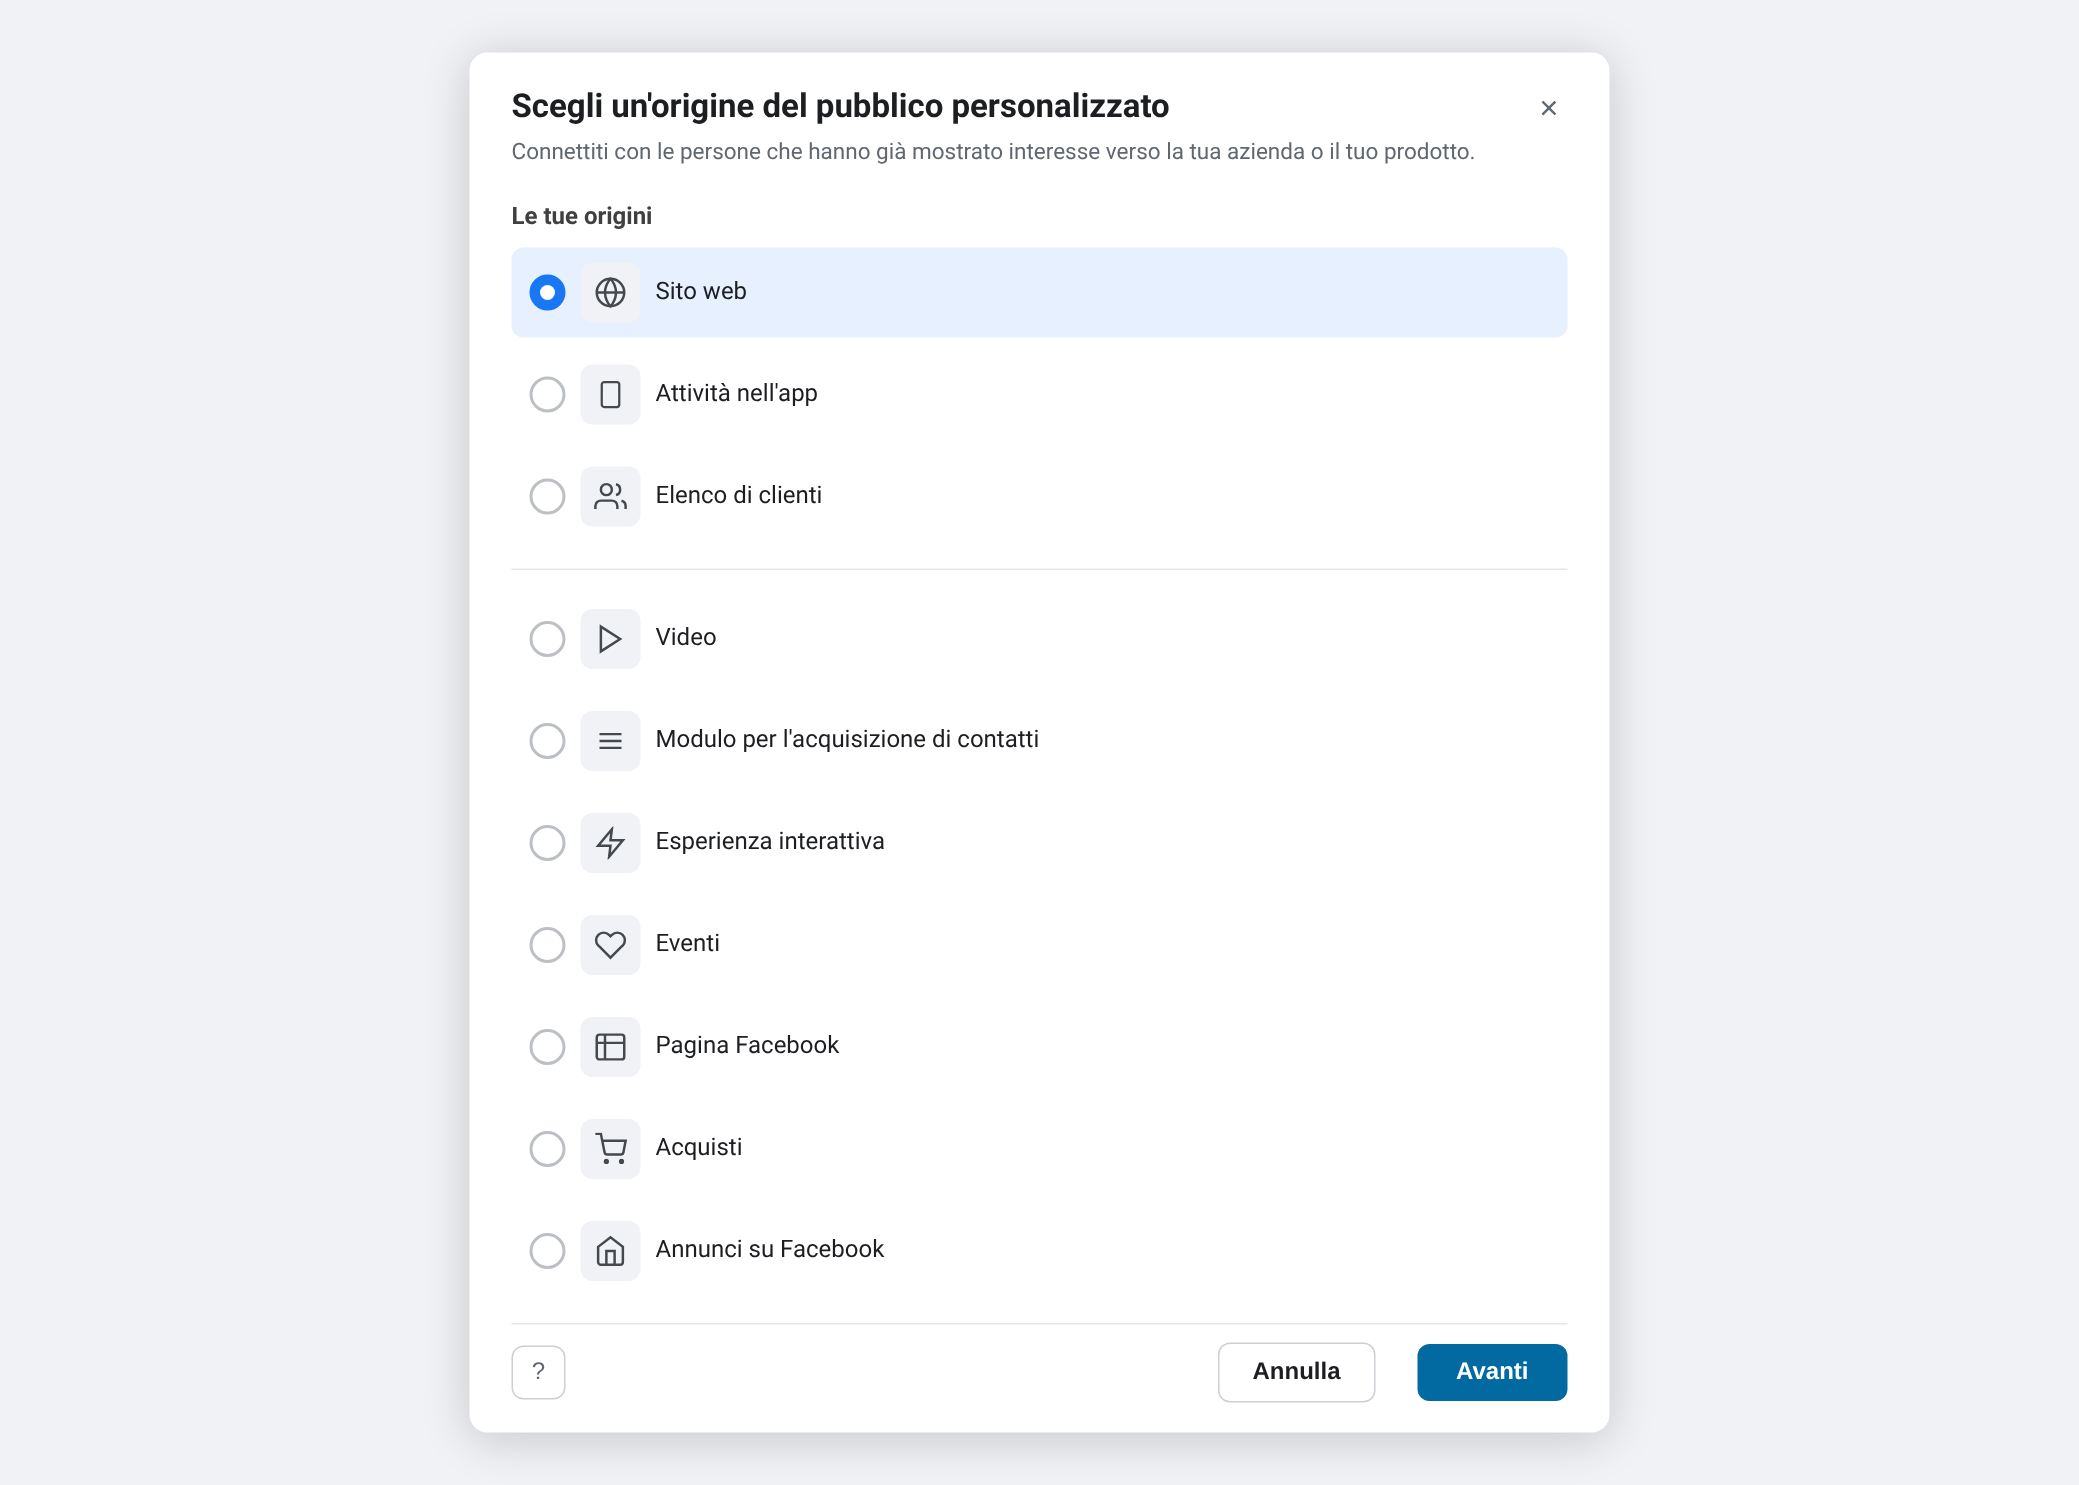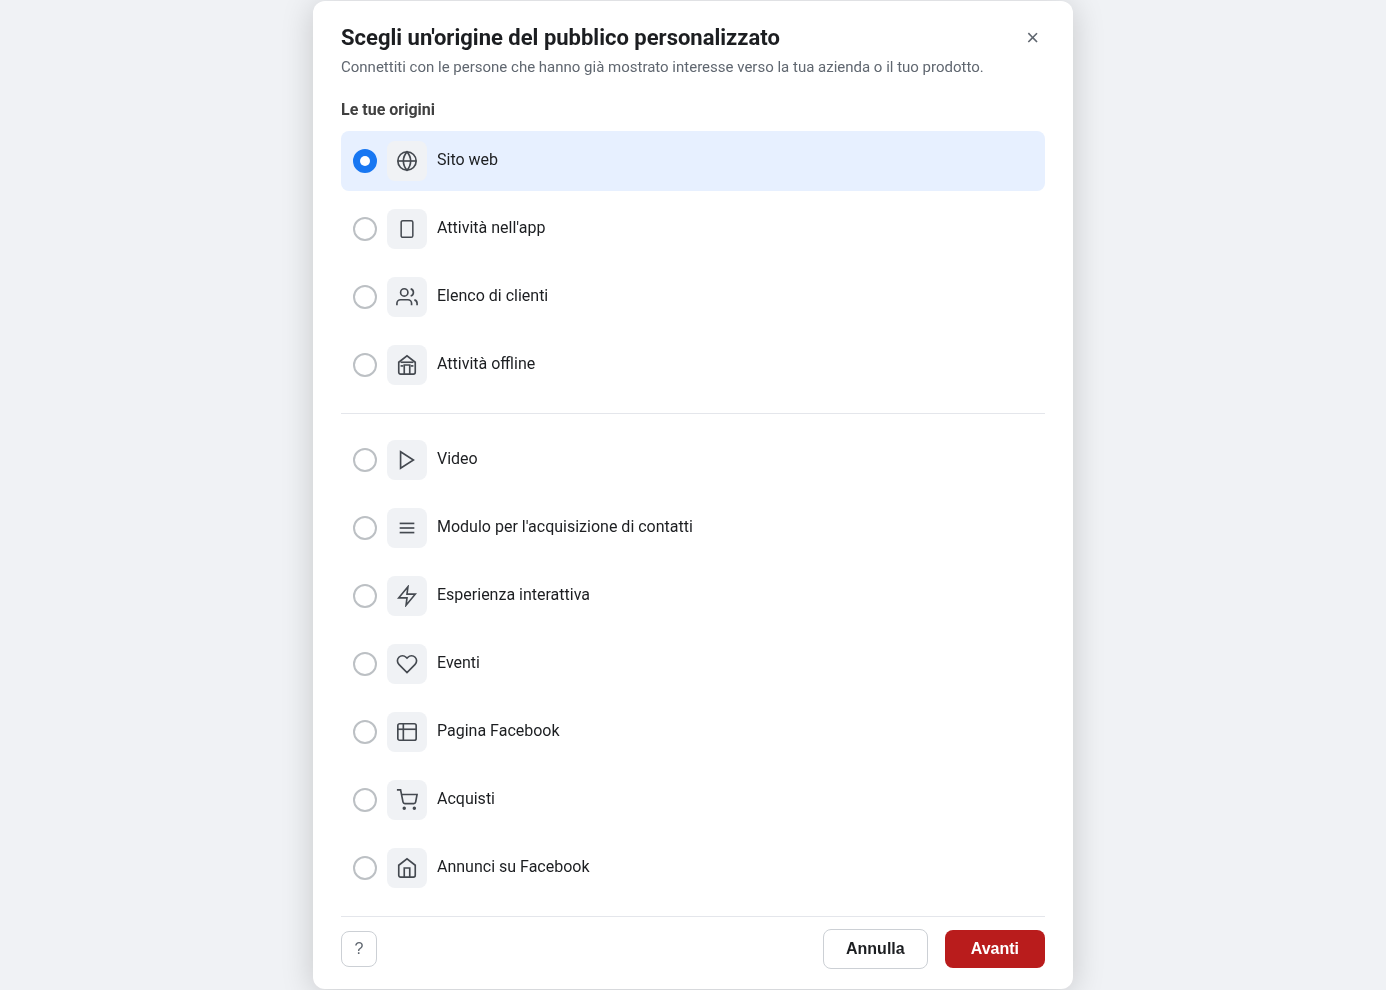--- a/index.html
+++ b/index.html
@@ -131,35 +131,35 @@
       background: #fff;
       display: flex;
       align-items: center;
       justify-content: center;
       cursor: pointer;
       color: #606770;
       font-size: 16px;
     }
     .footer-right {
       display: flex;
-      gap: 17px;
+      gap: 28px;
       align-items: center;
     }
     .btn-cancel {
       background: #fff;
       border: 1.5px solid #ccd0d5;
       border-radius: 8px;
       padding: 10px 22px;
       font-size: 16px;
       font-weight: 600;
       color: #1c1e21;
       cursor: pointer;
     }
     .btn-avanti {
-      background: #b91c1c;
+      background: #0369a1;
       border: none;
       border-radius: 8px;
       padding: 10px 26px;
       font-size: 16px;
       font-weight: 700;
       color: #fff;
       cursor: pointer;
     }
     .divider {
       height: 1px;
@@ -209,33 +209,20 @@
         <svg width="22" height="22" viewBox="0 0 24 24" fill="none" stroke="#444950" stroke-width="1.8">
           <path d="M17 21v-2a4 4 0 0 0-4-4H5a4 4 0 0 0-4 4v2"></path>
           <circle cx="9" cy="7" r="4"></circle>
           <path d="M23 21v-2a4 4 0 0 0-3-3.87"></path>
           <path d="M16 3.13a4 4 0 0 1 0 7.75"></path>
         </svg>
       </div>
       <span class="option-label">Elenco di clienti</span>
     </div>
 
-    <div class="option-item">
-      <div class="radio-circle"></div>
-      <div class="icon-box">
-        <svg width="22" height="22" viewBox="0 0 24 24" fill="none" stroke="#444950" stroke-width="1.8">
-          <path d="M3 9l9-7 9 7v11a2 2 0 0 1-2 2H5a2 2 0 0 1-2-2z"></path>
-          <polyline points="9 22 9 12 15 12 15 22"></polyline>
-          <line x1="5" y1="9" x2="19" y2="9"></line>
-          <line x1="5" y1="13" x2="8" y2="13"></line>
-          <line x1="16" y1="13" x2="19" y2="13"></line>
-        </svg>
-      </div>
-      <span class="option-label">Attività offline</span>
-    </div>
   </div>
 
   <div class="divider"></div>
 
   <div class="options-grid">
 
     <div class="option-item">
       <div class="radio-circle"></div>
       <div class="icon-box">
         <svg width="22" height="22" viewBox="0 0 24 24" fill="none" stroke="#444950" stroke-width="1.8">

